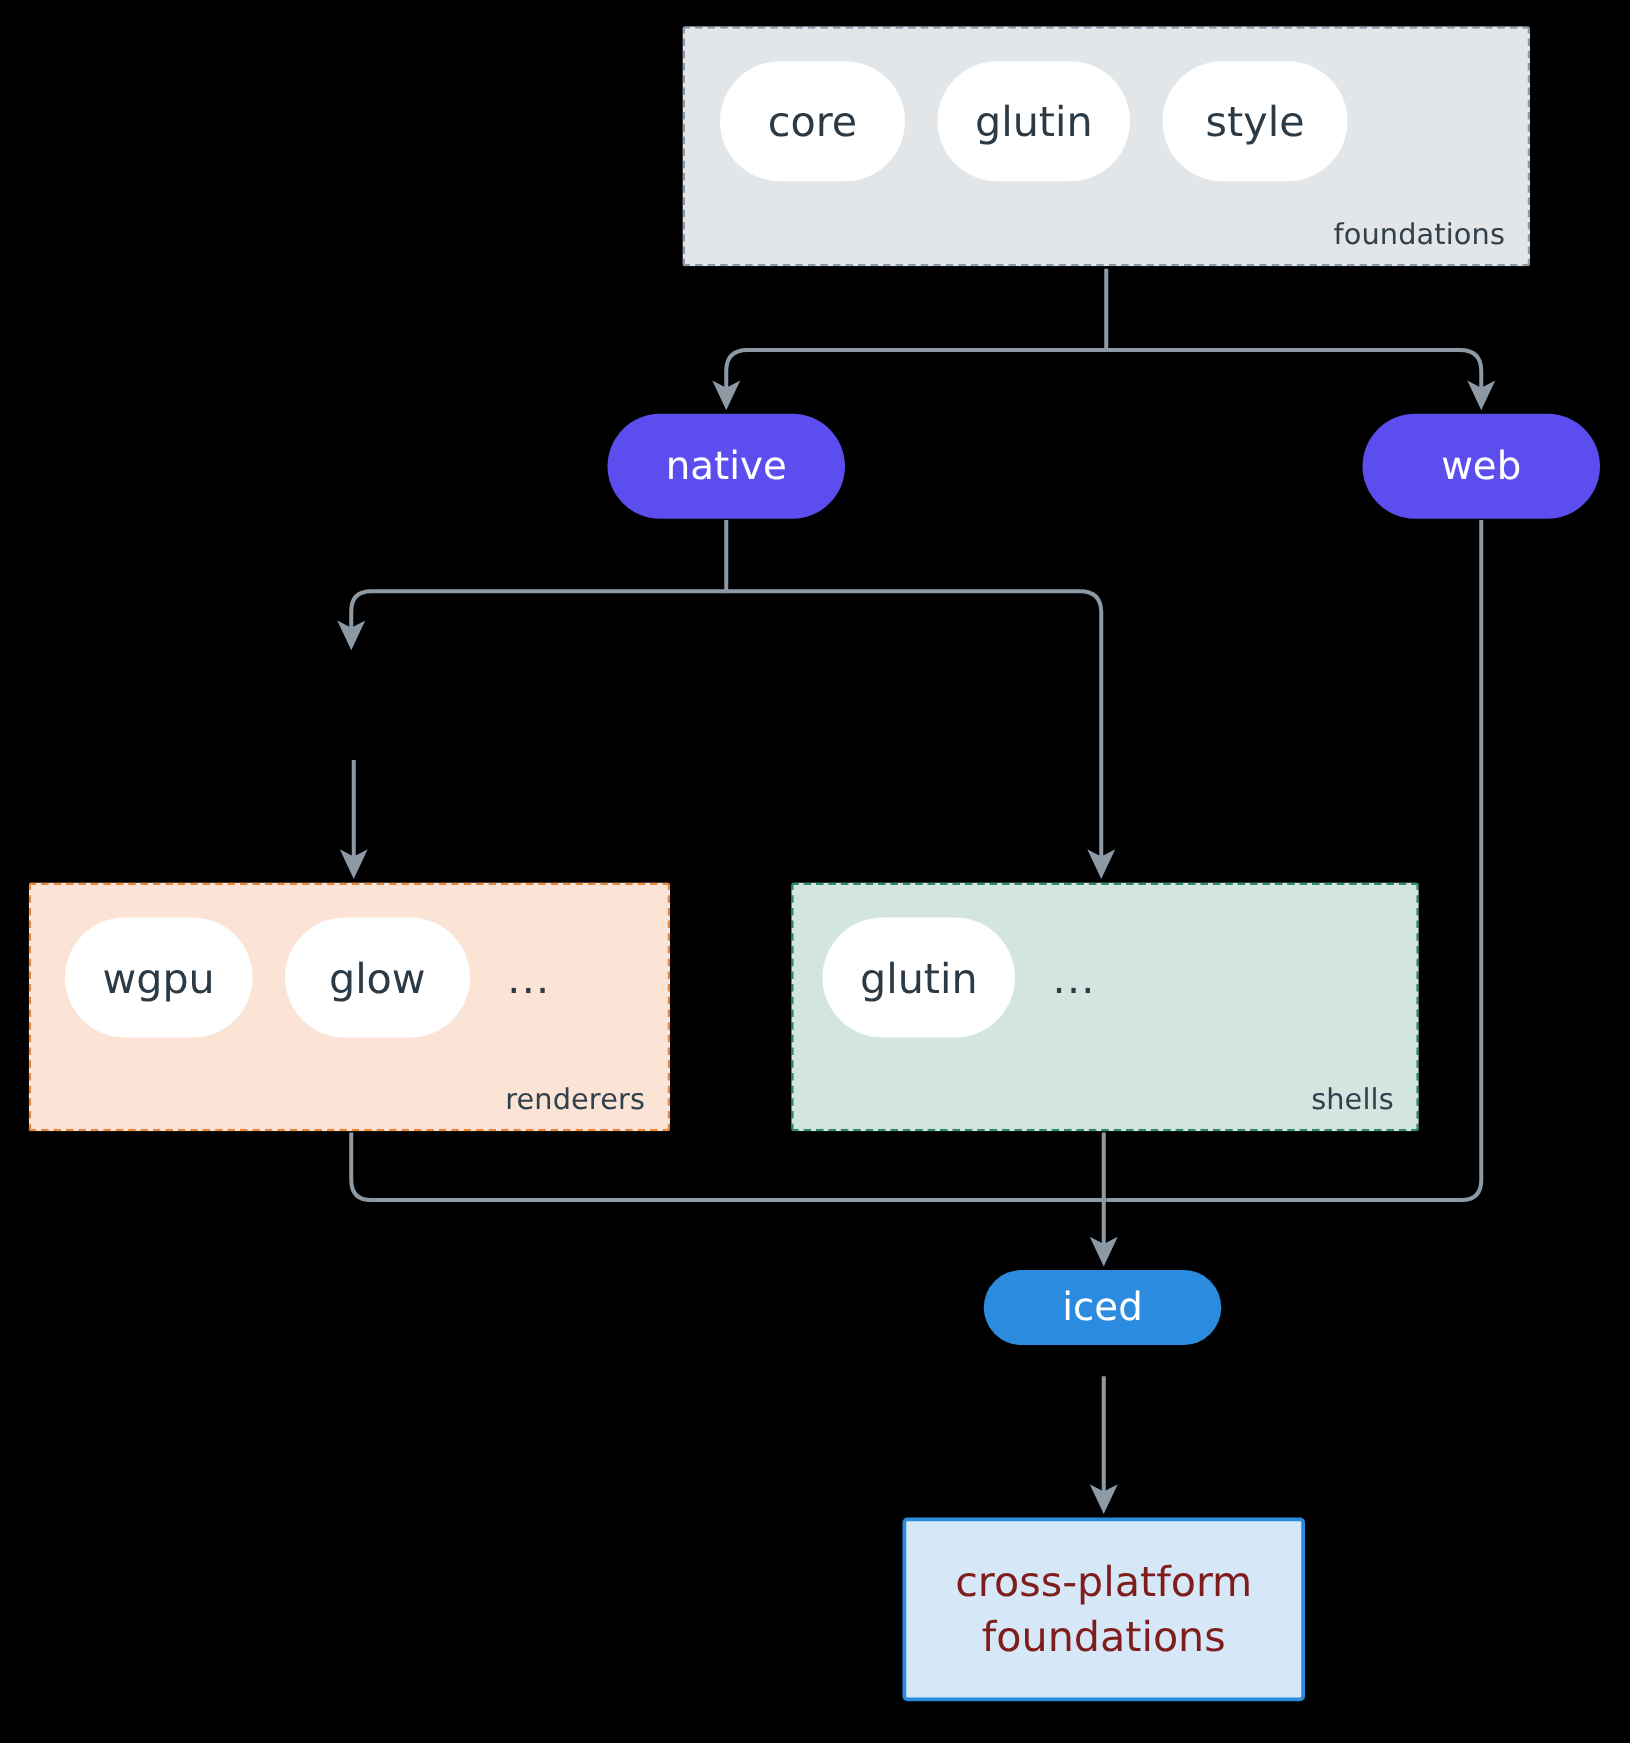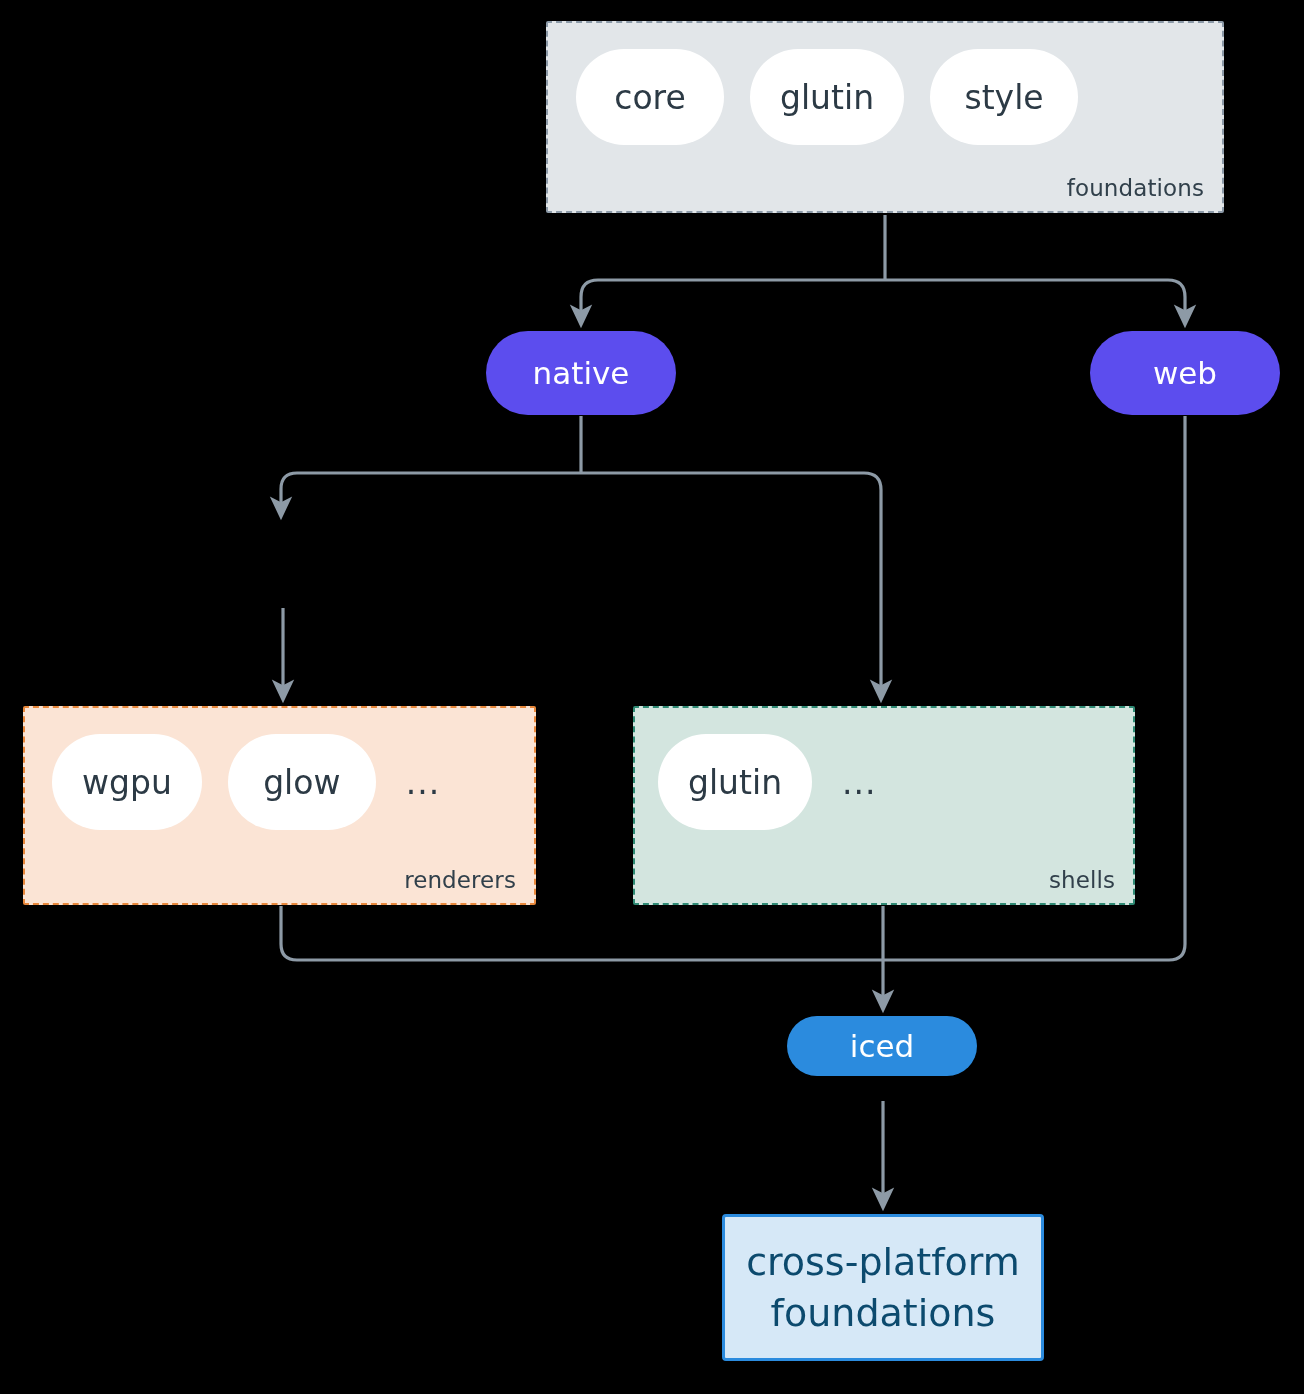--- a/index.html
+++ b/index.html
@@ -166,23 +166,23 @@
     width: 322px;
     height: 147px;
     box-sizing: border-box;
     background: #d6e8f7;
     border: 3px solid #2b8bde;
     border-radius: 4px;
     display: flex;
     flex-direction: column;
     align-items: center;
     justify-content: center;
-    font-size: 38px;
+    font-size: 33px;
     line-height: 1.32;
-    color: #0c4a6e;
+    color: #7f1d1d;
     text-align: center;
   }
   #node-application .line { white-space: nowrap; }
 </style>
 </head>
 <body>
 
 <div id="diagram">
 
   <svg class="edge-layer" viewBox="0 0 1304 1394" width="1304" height="1394" xmlns="http://www.w3.org/2000/svg">

